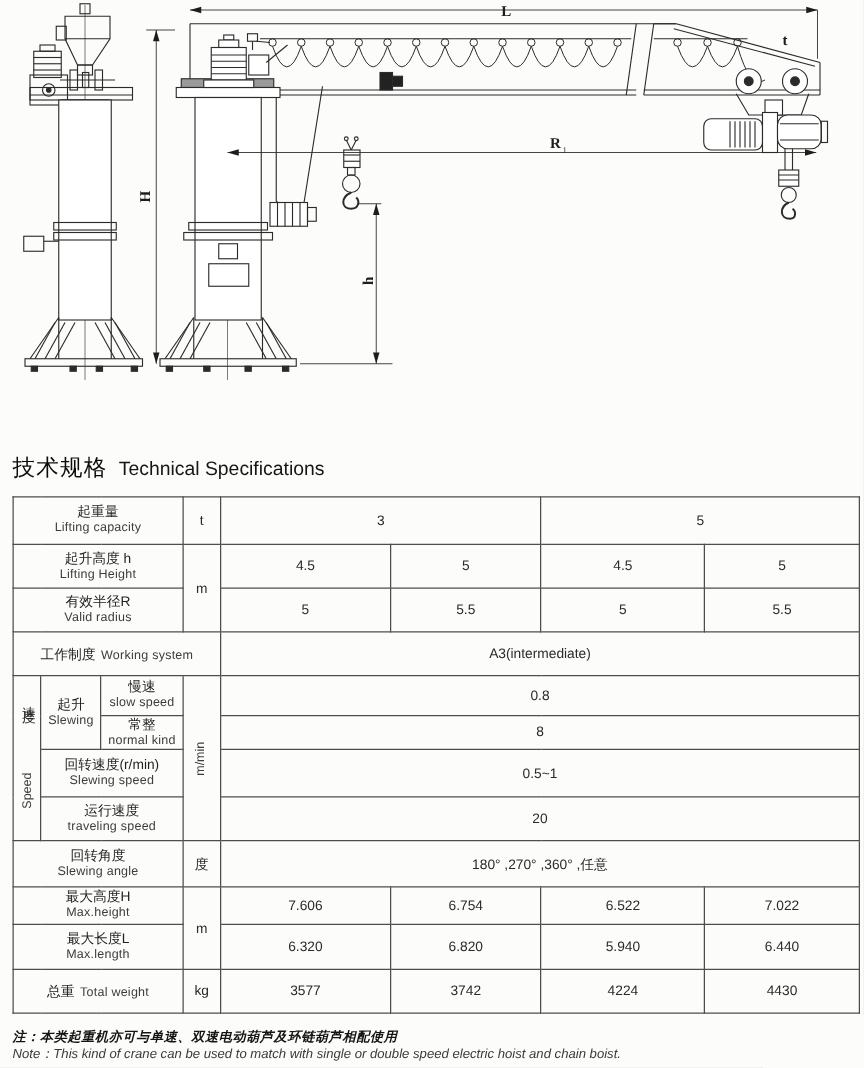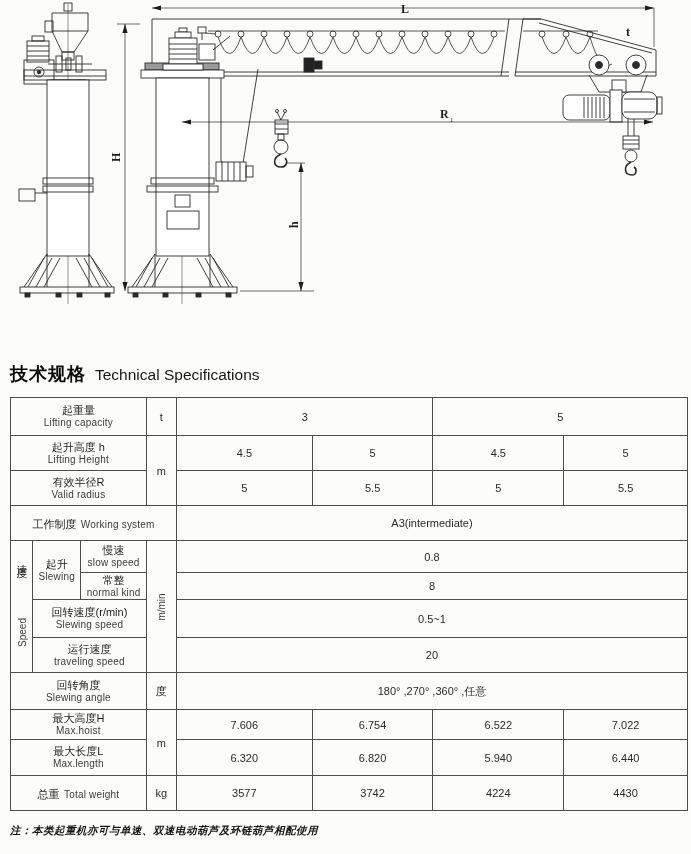--- a/index.html
+++ b/index.html
@@ -3,21 +3,21 @@
 <meta charset="utf-8">
 <style>
   html,body{margin:0;padding:0;background:#e8e8e6;}
   .page{position:relative;width:691px;height:854px;background:#fcfcfa;overflow:hidden;
         font-family:"Liberation Sans","DejaVu Sans",sans-serif;color:#333;}
   .drawing{position:absolute;left:0;top:0;}
   .dim-label{font-family:"Liberation Serif","DejaVu Serif",serif;font-weight:bold;
              font-size:12px;fill:#1d1d1d;stroke:none;}
   .dim-sub{font-family:"Liberation Serif","DejaVu Serif",serif;font-size:7px;fill:#333;stroke:none;}
   .title{position:absolute;left:10px;top:362px;white-space:nowrap;}
-  .title .zh-big{font-size:18px;font-weight:bold;color:#0b0b0b;letter-spacing:1px;}
+  .title .zh-big{font-size:18px;font-weight:normal;color:#0b0b0b;letter-spacing:1px;}
   .title .en-big{font-size:15.5px;color:#161616;margin-left:9px;}
   table.spec{position:absolute;left:10px;top:397px;border-collapse:collapse;table-layout:fixed;
              width:678px;}
   table.spec td{border:1px solid #4d4d4d;text-align:center;vertical-align:middle;
                 padding:0;overflow:hidden;}
   .zh{display:block;font-size:11px;color:#1f1f1f;line-height:1.15;}
   .en{display:block;font-size:10px;color:#3c3c3c;line-height:1.15;letter-spacing:.2px;}
   .inl .zh,.inl .en{display:inline;}
   .val{font-size:11px;color:#2a2a2a;}
   .vcell{position:relative;}
@@ -382,21 +382,21 @@
       <td colspan="3">
         <span class="zh">回转角度</span>
         <span class="en">Slewing angle</span>
       </td>
       <td class="val">度</td>
       <td class="val" colspan="4">180° ,270° ,360° ,任意</td>
     </tr>
     <tr class="r10">
       <td colspan="3">
         <span class="zh">最大高度H</span>
-        <span class="en">Max.hoist</span>
+        <span class="en">Max.height</span>
       </td>
       <td class="val" rowspan="2">m</td>
       <td class="val">7.606</td>
       <td class="val">6.754</td>
       <td class="val">6.522</td>
       <td class="val">7.022</td>
     </tr>
     <tr class="r11">
       <td colspan="3">
         <span class="zh">最大长度L</span>
@@ -416,15 +416,16 @@
       <td class="val">3577</td>
       <td class="val">3742</td>
       <td class="val">4224</td>
       <td class="val">4430</td>
     </tr>
   </tbody>
     </table>
 
   <div class="note">
     <div class="n-zh">注：本类起重机亦可与单速、双速电动葫芦及环链葫芦相配使用</div>
+    <div class="n-en">Note：This kind of crane can be used to match with single or double speed electric hoist and chain boist.</div>
   </div>
 
 </div>
 
 </body></html>

